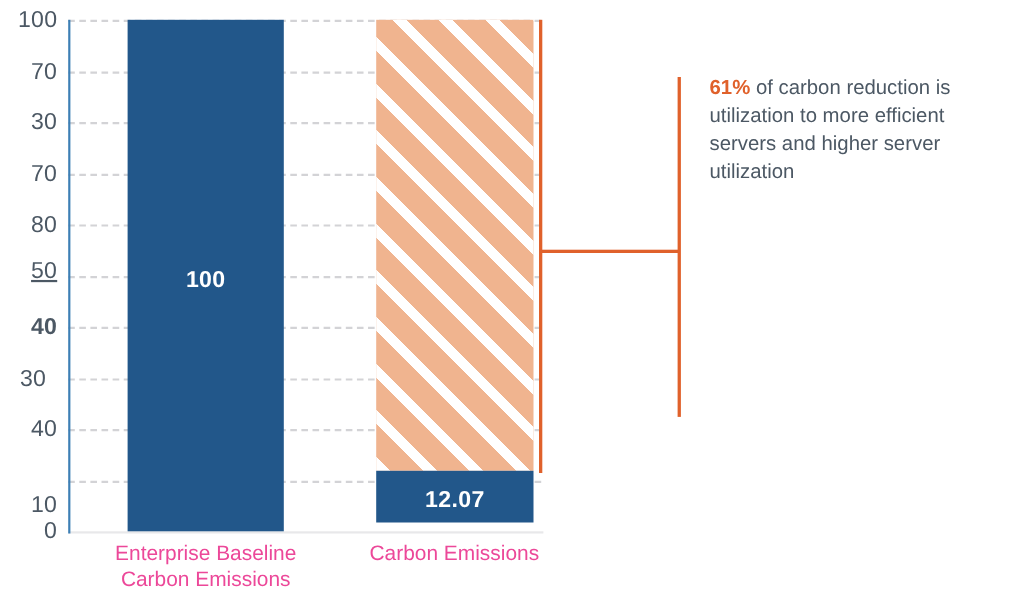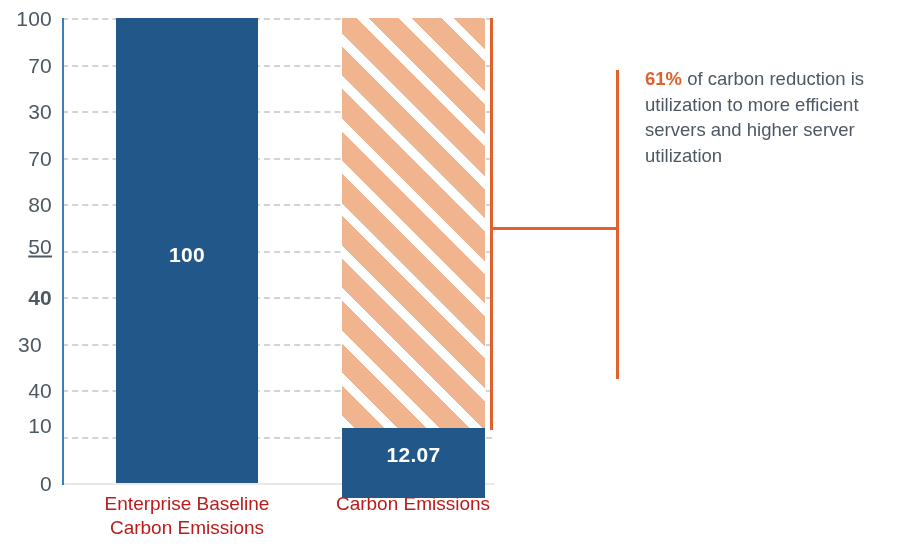--- a/index.html
+++ b/index.html
@@ -92,21 +92,21 @@
     letter-spacing: 0.3px;
     transform: translateY(-50%);
   }
 
   
   .xlabel {
     position: absolute;
     top: 492px;
     text-align: center;
     font-size: 19px;
-    color: #b91c1c;
+    color: #ec4899;
     line-height: 1.28;
     white-space: nowrap;
   }
 
   
   .bracket-v {
     position: absolute;
     width: 3px;
     background: #e0612b;
   }
@@ -157,30 +157,30 @@
   <div class="ytick-wrap">
     <div class="ytick" style="top:18px;">100</div>
     <div class="ytick" style="top:64.5px;">70</div>
     <div class="ytick" style="top:111px;">30</div>
     <div class="ytick" style="top:157.5px;">70</div>
     <div class="ytick" style="top:204px;">80</div>
     <div class="ytick" style="top:246px;text-decoration:underline;">50</div>
     <div class="ytick" style="top:297px;font-weight:bold;">40</div>
     <div class="ytick" style="top:343.5px;text-align:center;">30</div>
     <div class="ytick" style="top:390px;">40</div>
-    <div class="ytick" style="top:425px;">10</div>
+    <div class="ytick" style="top:459px;">10</div>
     <div class="ytick" style="top:483px;">0</div>
   </div>
 
   <div class="bar bar-solid" style="left:116px; top:18px; width:142px; height:465px;">
     <div class="bar-value" style="top:237px;">100</div>
   </div>
 
   <div class="bar bar-hatch" style="left:342px; top:18px; width:143px; height:410px;"></div>
-  <div class="bar bar-solid" style="left:342px; top:428px; width:143px; height:70px;">
+  <div class="bar bar-solid" style="left:342px; top:428px; width:143px; height:47px;">
     <div class="bar-value" style="top:27px;">12.07</div>
   </div>
 
   <div class="xlabel" style="left:87px; width:200px;">
     <div>Enterprise Baseline</div>
     <div>Carbon Emissions</div>
   </div>
   <div class="xlabel" style="left:313px; width:200px;">
     <div>Carbon Emissions</div>
   </div>

